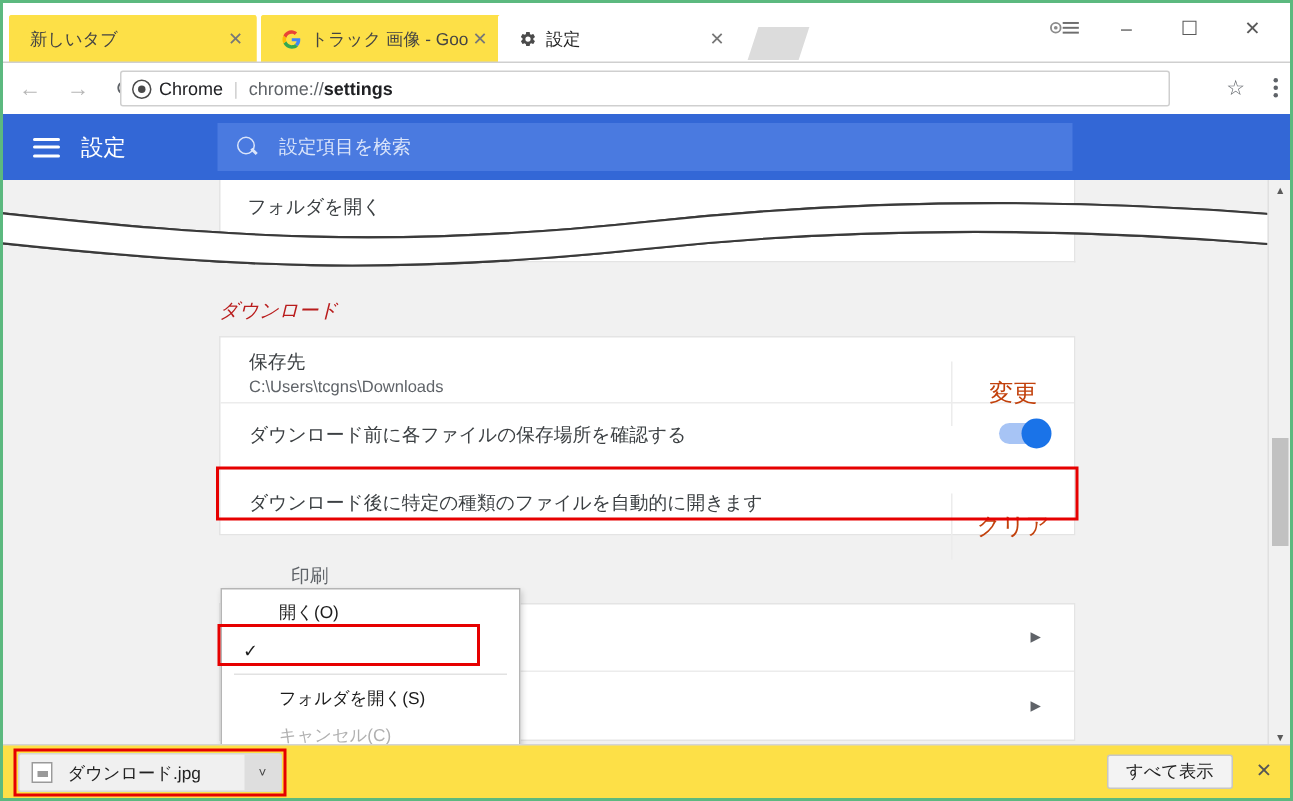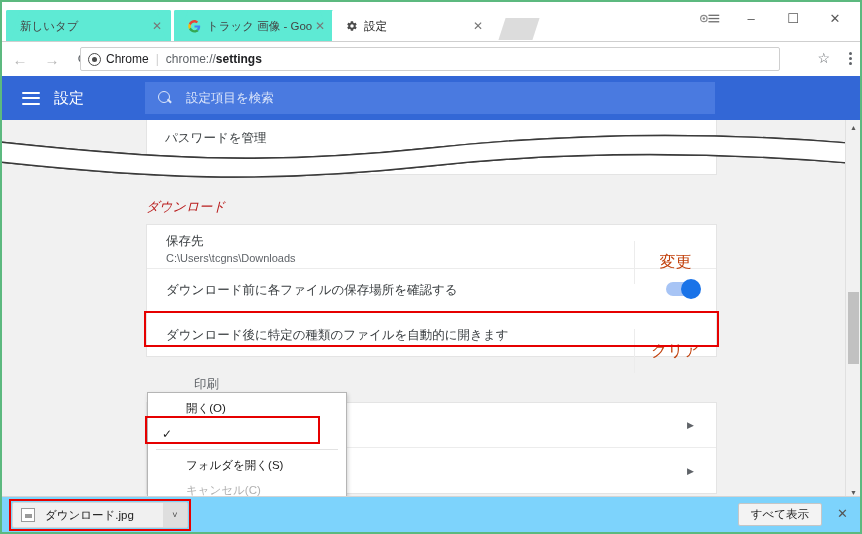--- a/index.html
+++ b/index.html
@@ -20,21 +20,21 @@
   }
 
   
   #tabstrip {
     position: absolute; left: 0; top: 0;
     width: 858px; height: 40px;
     background: #ffffff;
   }
   .tab {
     position: absolute; top: 8px; height: 32px;
-    background: #5eead4;
+    background: #fde047;
     border-top-left-radius: 2px; border-top-right-radius: 2px;
     display: flex; align-items: center;
     padding: 0 6px 0 14px;
     font-size: 11.5px; color: #444;
     transform: skewX(0deg);
     overflow: hidden;
   }
   .tab::before {
     content: ""; position: absolute; left: -9px; top: 0;
     width: 18px; height: 100%;
@@ -312,21 +312,21 @@
   #sb-down { bottom: 0; }
   #sb-thumb {
     position: absolute; left: 2px; top: 172px;
     width: 11px; height: 72px; background: #c1c1c1;
   }
 
   
   #shelf {
     position: absolute; left: 0; bottom: 0;
     width: 858px; height: 36px;
-    background: #7dd3fc;
+    background: #fde047;
     border-top: 1px solid #d4d4d4;
     z-index: 50;
   }
   #dlitem {
     position: absolute; left: 10px; top: 5px;
     width: 176px; height: 26px;
     background: #f0f0f0;
     border: 1px solid #d6d6d6; border-radius: 2px;
     display: flex; align-items: center;
   }
@@ -449,21 +449,21 @@
     <div id="settings-title">設定</div>
     <div id="settings-search">
       <span id="search-icon"></span>
       <span id="search-placeholder">設定項目を検索</span>
     </div>
   </div>
 
   <div id="content">
 
     <div id="card-top">
-      <div id="pw-row">パスワードを管理</div>
+      <div id="pw-row">フォルダを開く</div>
       <div id="pw-row-2">支払い方法</div>
       <div id="pw-arrow">▶</div>
     </div>
 
     <svg id="wavecut" viewBox="0 0 862 52" preserveAspectRatio="none">
       <path d="M0,14 C150,30 260,38 430,20 C560,6 700,2 862,16" fill="none" stroke="#3a3a3a" stroke-width="1.4"></path>
       <path d="M0,34 C150,50 260,56 430,38 C560,24 700,22 862,36" fill="none" stroke="#3a3a3a" stroke-width="1.4"></path>
       <path d="M0,14 C150,30 260,38 430,20 C560,6 700,2 862,16 L862,36 C700,22 560,24 430,38 C260,56 150,50 0,34 Z" fill="#ffffff" stroke="none" opacity="1"></path>
       <path d="M0,14 C150,30 260,38 430,20 C560,6 700,2 862,16" fill="none" stroke="#3a3a3a" stroke-width="1.4"></path>
       <path d="M0,34 C150,50 260,56 430,38 C560,24 700,22 862,36" fill="none" stroke="#3a3a3a" stroke-width="1.4"></path>

